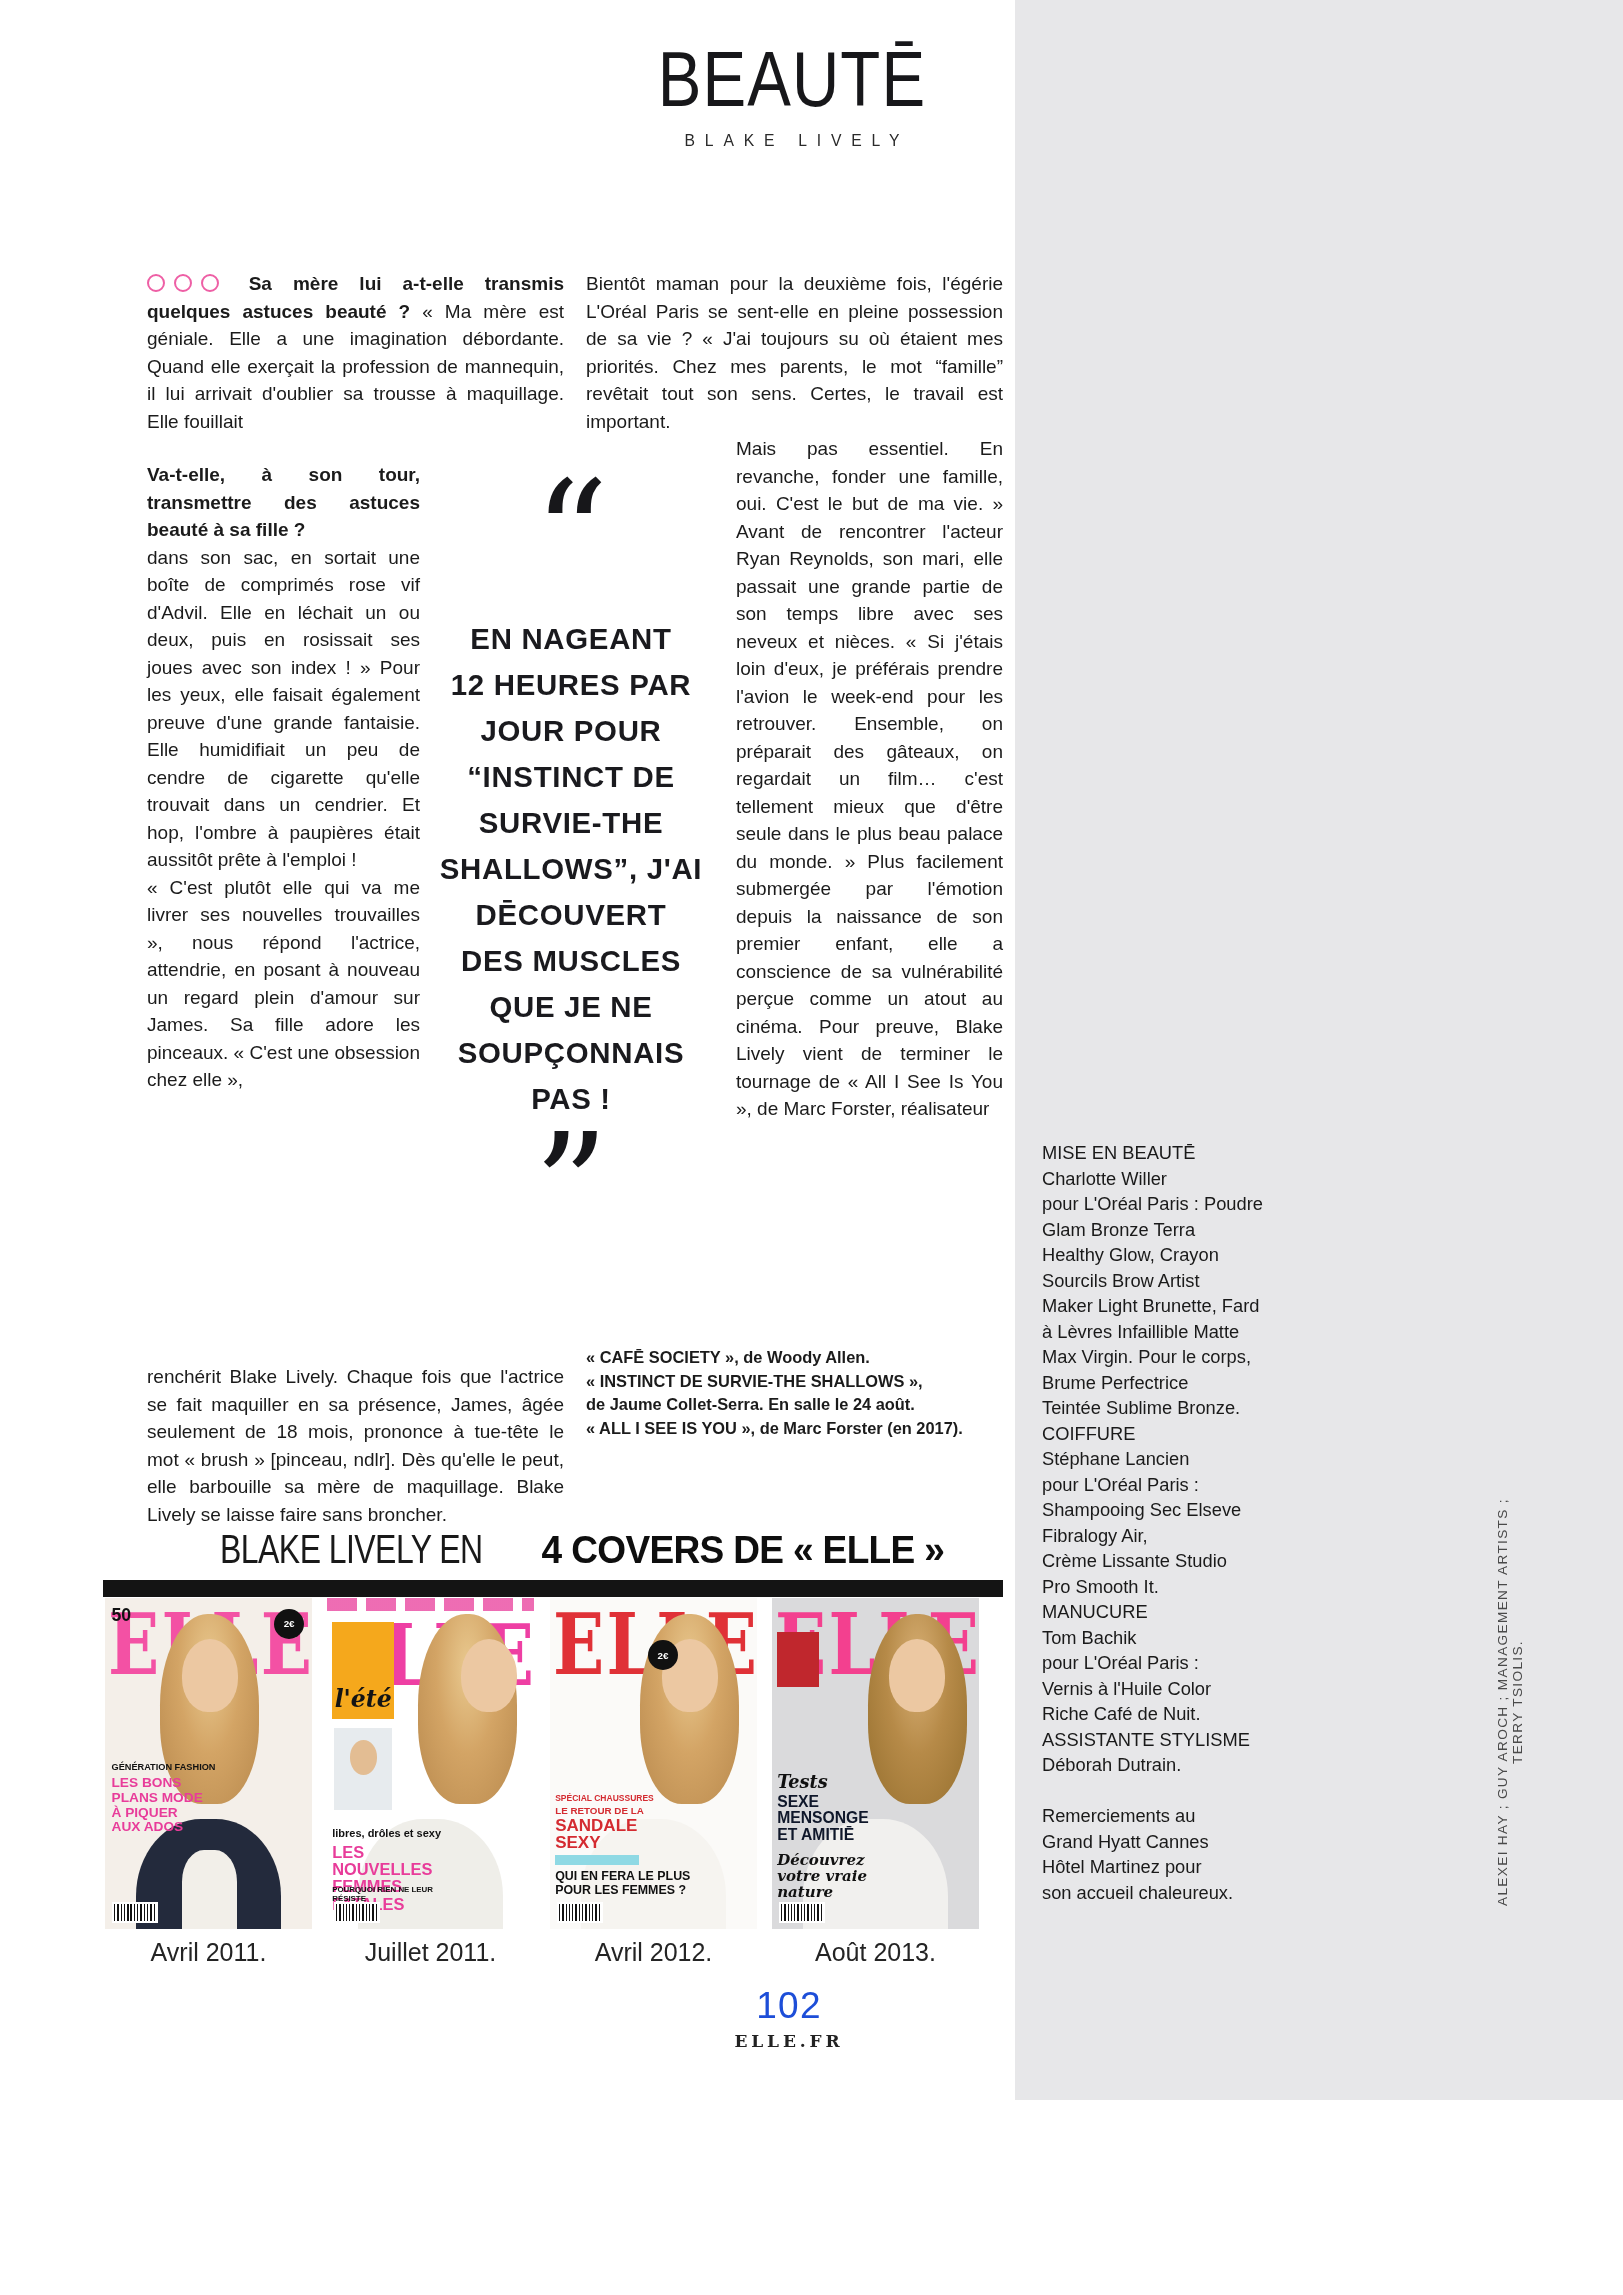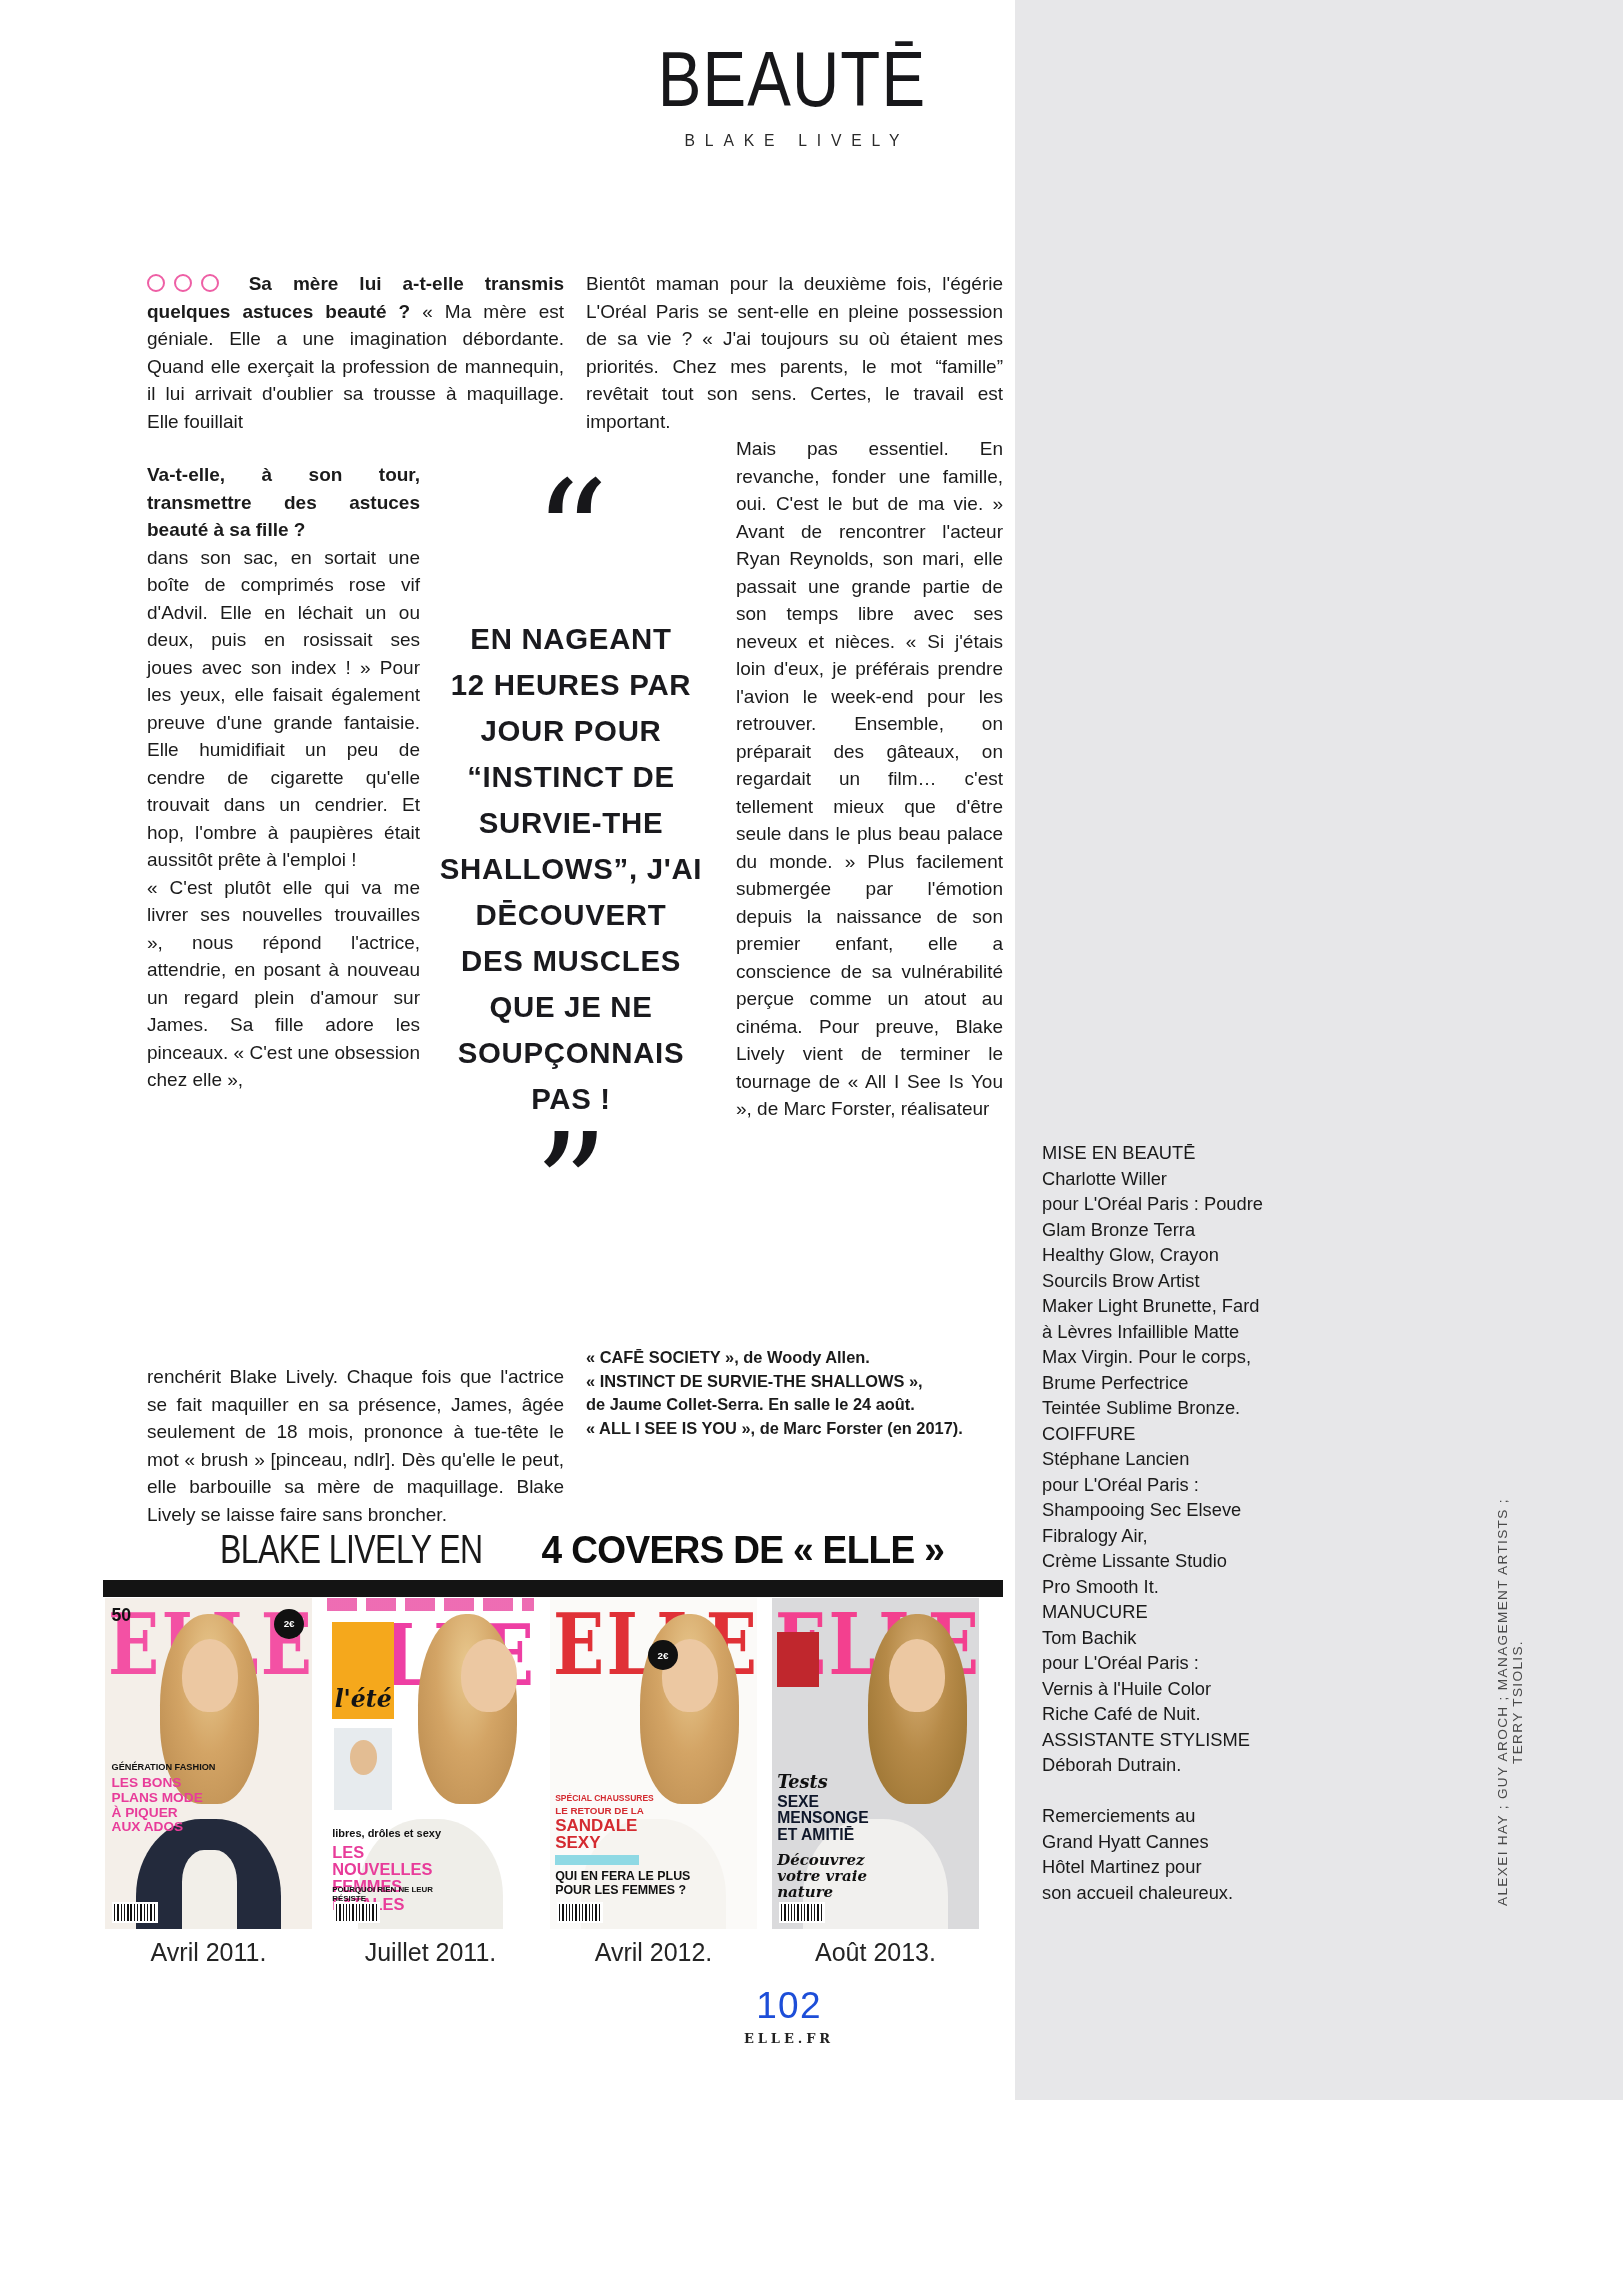--- a/index.html
+++ b/index.html
@@ -120,21 +120,21 @@
        font-style:italic;font-weight:700;font-size:15px;line-height:1.08;color:#111;z-index:4;}
   .barcode{position:absolute;left:6.5px;bottom:6.5px;width:42px;height:17px;background:#fff;z-index:5;
        background-image:repeating-linear-gradient(90deg,#111 0 1.3px,#fff 1.3px 3.3px);
        border:2px solid #fff;box-sizing:content-box;}
   .cover-date{position:absolute;top:1938px;width:207px;text-align:center;font-size:25px;
        color:#242424;}
   .d1{left:105px;}.d2{left:327px;}.d3{left:550px;}.d4{left:772px;}
   
   .footer{position:absolute;left:658px;top:1985px;width:262px;text-align:center;}
   .page-number{font-size:37px;color:#1d4ed8;letter-spacing:1.3px;font-weight:400;}
-  .site-name{margin-top:3.9px;font-family:"DejaVu Serif",serif;font-weight:700;font-size:13px;
+  .site-name{margin-top:3.9px;font-family:"DejaVu Serif",serif;font-weight:700;font-size:17px;
        letter-spacing:3.9px;color:#222;}
 </style>
 </head>
 <body>
 
 <div class="page">
 
   <div class="gray-panel"></div>
 
   <div class="header">

